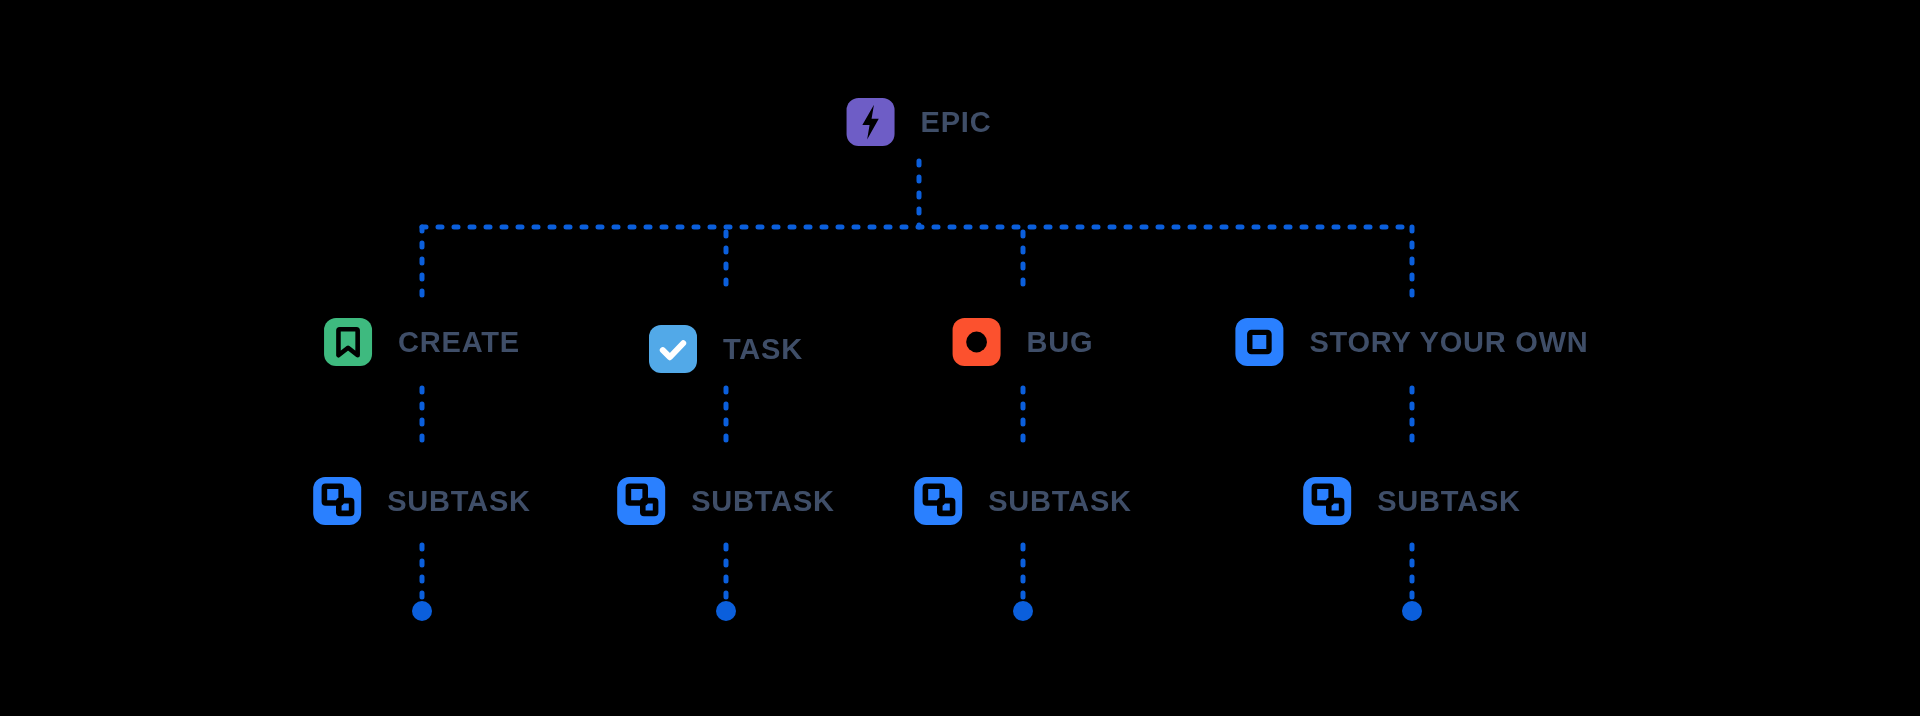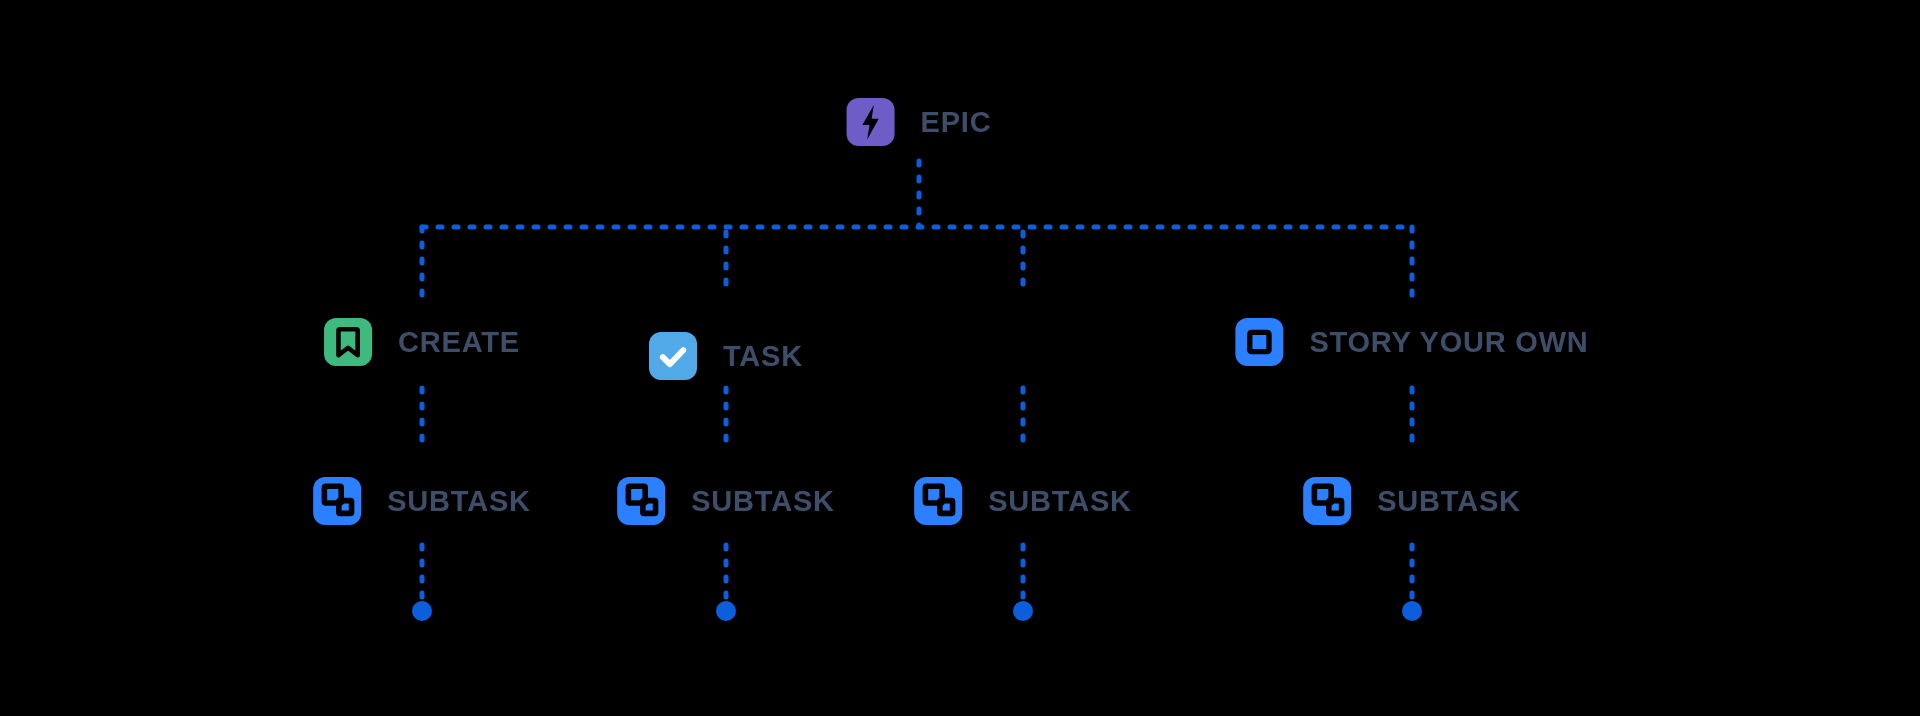--- a/index.html
+++ b/index.html
@@ -70,29 +70,37 @@
 
   <div class="node" style="left:422px; top:318px">
     <span class="icon icon-story">
       <svg viewBox="0 0 24 24">
           <path class="cutout-stroke" stroke-width="2.3" stroke-linejoin="round" d="M7.8 5.6h8.4a.6.6 0 0 1 .6.6v12.4l-4.8-3.7-4.8 3.7V6.2a.6.6 0 0 1 .6-.6z"></path>
         </svg>
     </span>
     <span class="label">CREATE</span>
   </div>
 
-  <div class="node" style="left:726px; top:332px">
+  <div class="node" style="left:726px; top:325px">
     <span class="icon icon-task">
       <svg viewBox="0 0 24 24">
           <path class="check-stroke" d="M6.9 12.6l3.5 3.5 6.7-7"></path>
         </svg>
     </span>
     <span class="label">TASK</span>
   </div>
 
+  <div class="node" style="left:1023px; top:318px">
+    <span class="icon icon-bug">
+      <svg viewBox="0 0 24 24">
+          <circle class="cutout-fill" cx="12" cy="12" r="5.2"></circle>
+        </svg>
+    </span>
+    <span class="label">BUG</span>
+  </div>
 
   <div class="node" style="left:1412px; top:318px">
     <span class="icon icon-create">
       <svg viewBox="0 0 24 24">
           <rect class="cutout-stroke" stroke-width="2.7" x="7.2" y="7.2" width="9.6" height="9.6" rx="0.8"></rect>
         </svg>
     </span>
     <span class="label">STORY YOUR OWN</span>
   </div>
 

